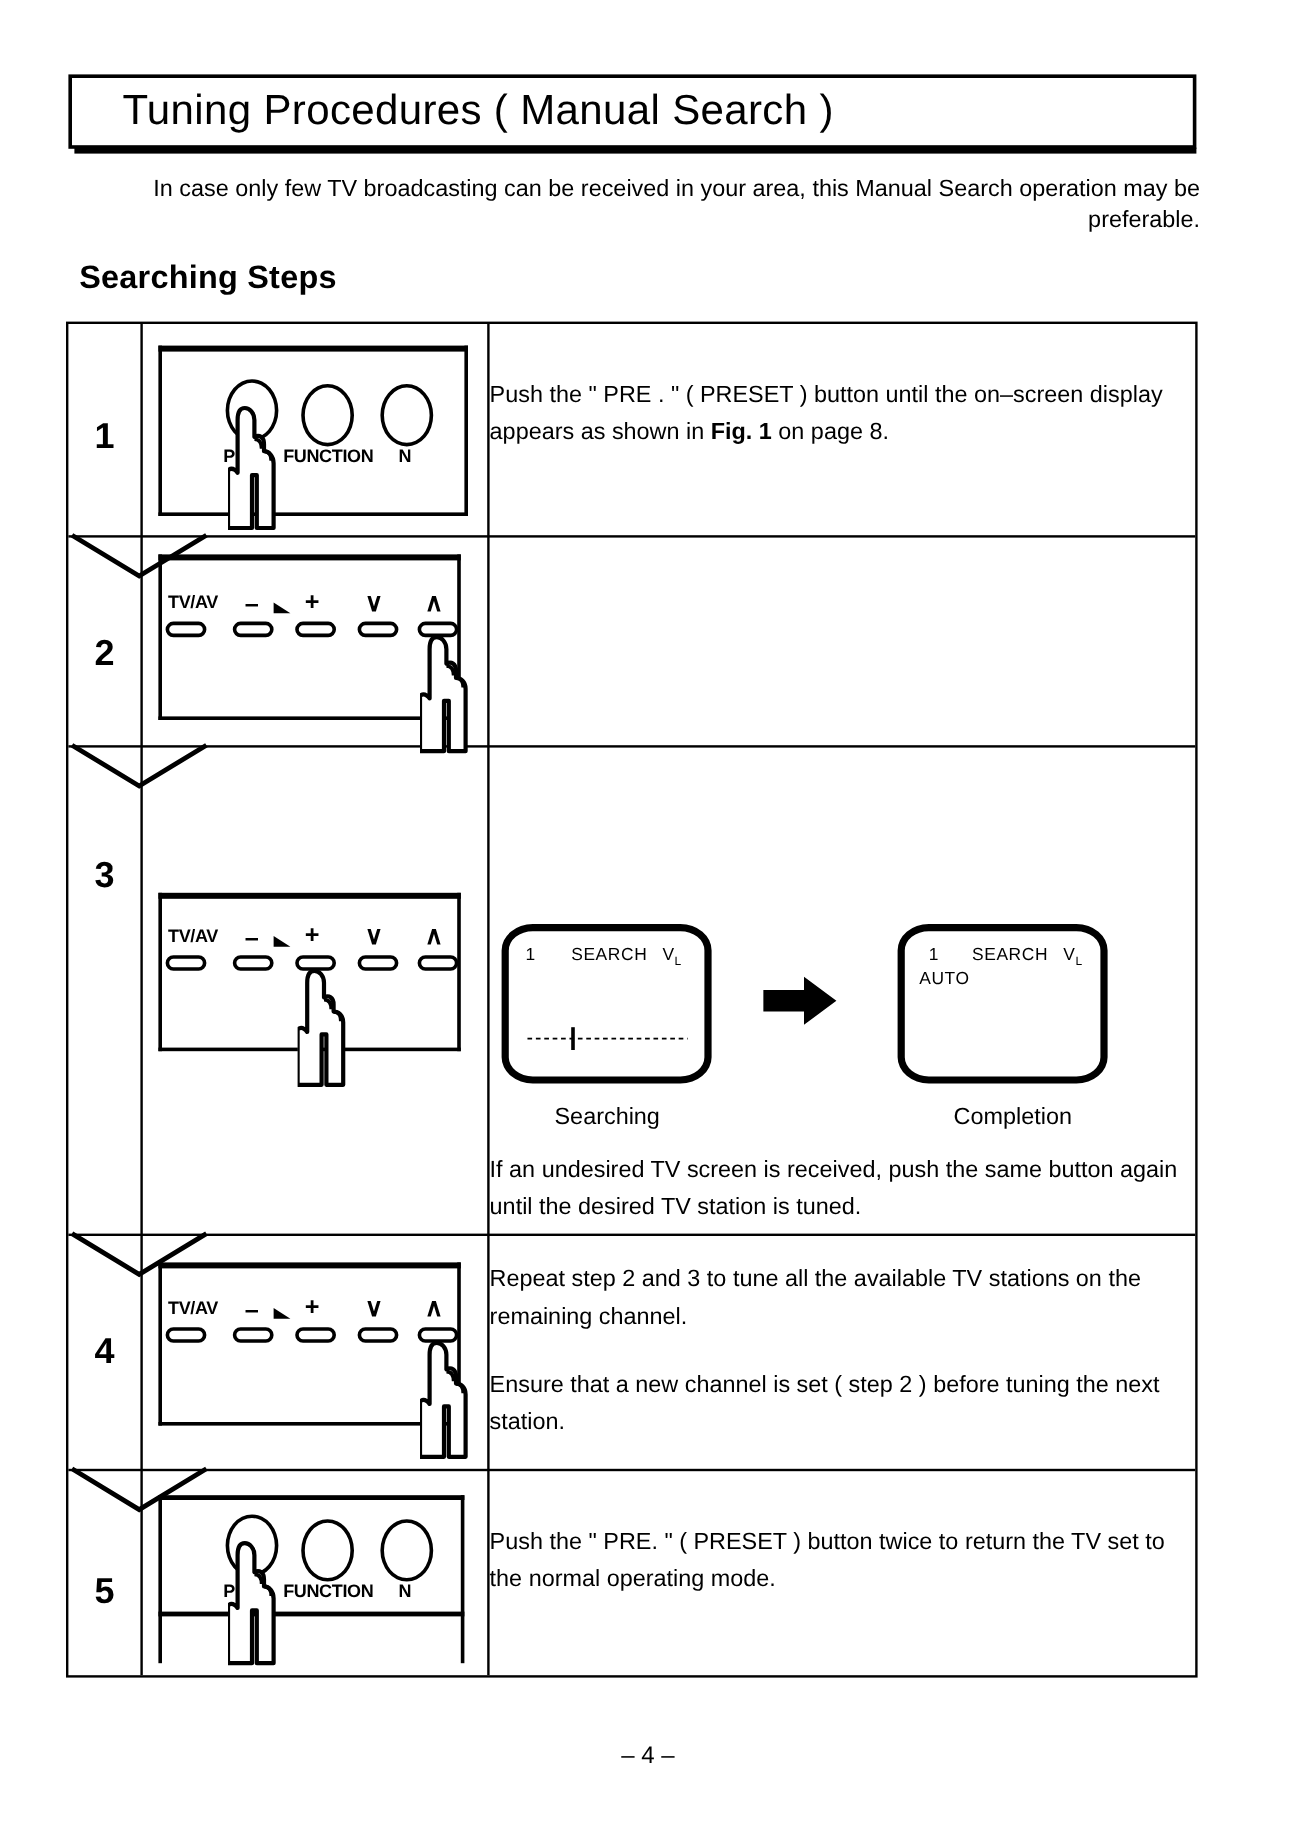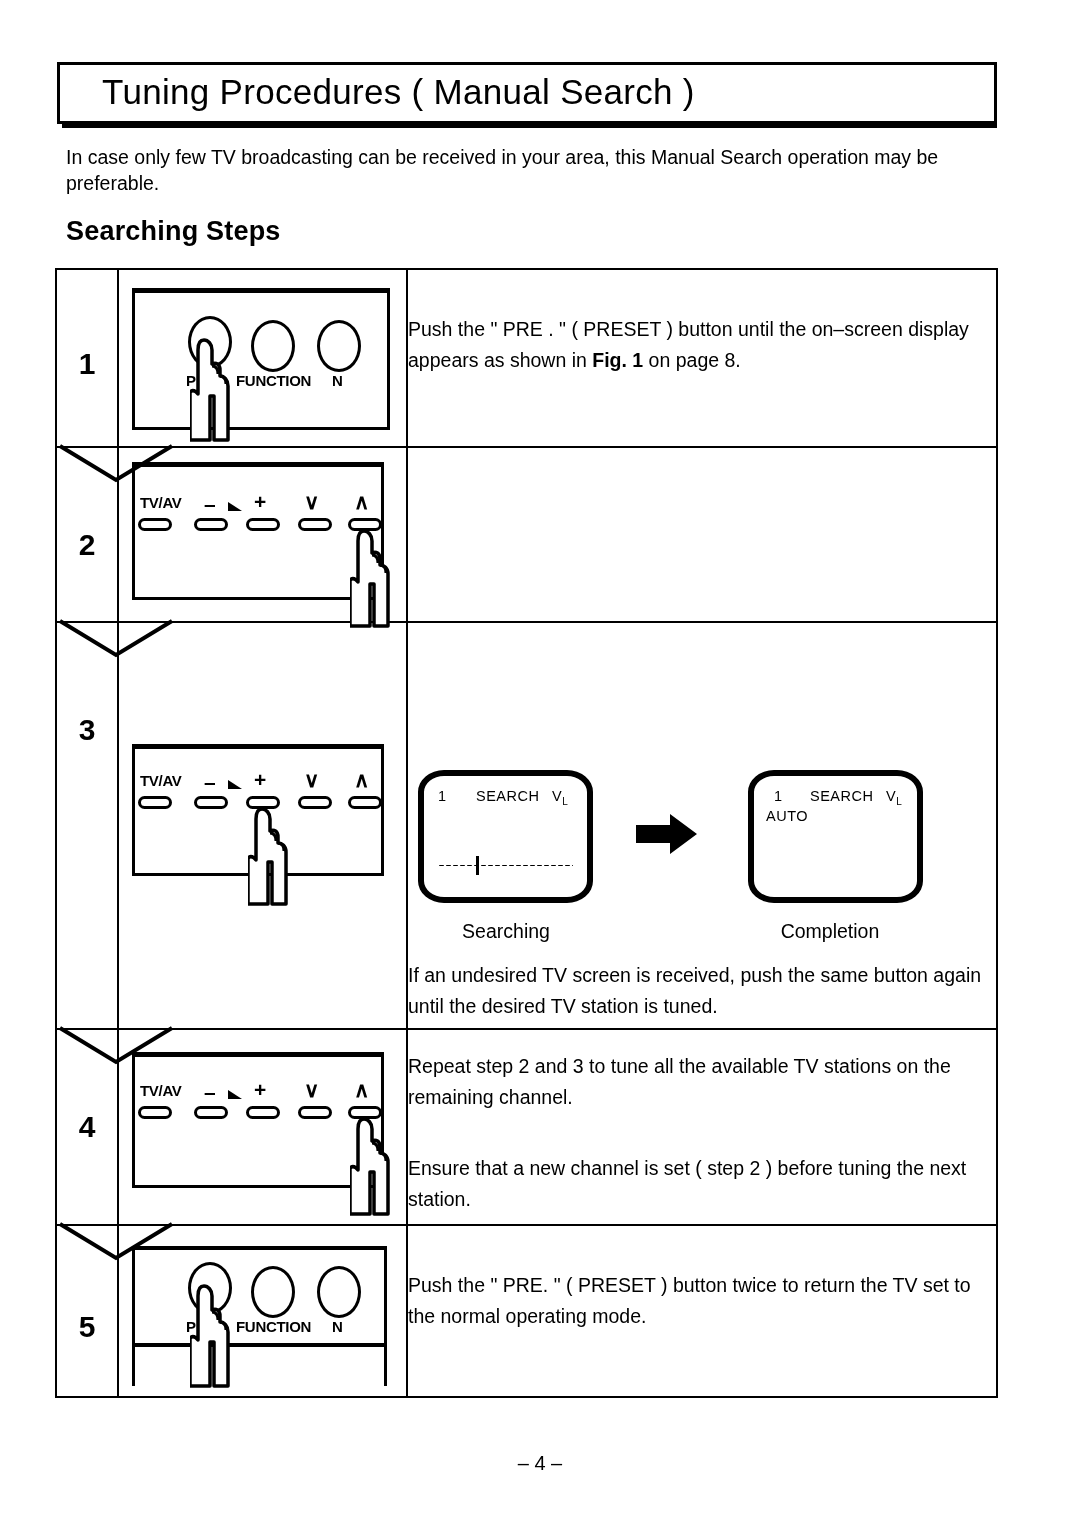--- a/index.html
+++ b/index.html
@@ -49,20 +49,21 @@
   }
 
   
   .intro {
     position: absolute;
     left: 66px;
     top: 144px;
     width: 934px;
     font-size: 19.5px;
     line-height: 26px;
+    text-align: right;
   }
 
   
   .section-heading {
     position: absolute;
     left: 66px;
     top: 216px;
     font-size: 27px;
     font-weight: bold;
     letter-spacing: 0.2px;
@@ -130,21 +131,21 @@
   }
   
   .txt {
     position: absolute;
     left: 351px;
     width: 592px;
     font-size: 19.5px;
     line-height: 31px;
   }
   .txt p { margin: 0; }
-  .txt p + p { margin-top: 40px; }
+  .txt p + p { margin-top: 26px; }
   .bold { font-weight: bold; }
 
   
   .panel-box {
     position: relative;
     width: 258px;
     height: 100%;
     box-sizing: border-box;
   }
   .panel-line {
@@ -408,21 +409,21 @@
         <path d="M0,13 L34,13 L34,2 L61,22 L34,42 L34,31 L0,31 Z" fill="#000"></path>
       </svg>
     </div>
 
     <div class="tv" style="left:340px;top:0">
       <div class="tv-osd" style="left:20px;top:12px">1</div>
       <div class="tv-osd" style="left:56px;top:12px">SEARCH</div>
       <div class="tv-osd" style="left:132px;top:12px"><span>V</span><sub>L</sub></div>
       <div class="tv-osd" style="left:12px;top:32px">AUTO</div>
     </div>
-    <div class="tv-caption" style="left:322px;top:150px">Completion</div>
+    <div class="tv-caption" style="left:336px;top:150px">Completion</div>
   </div>
 
   <div class="txt" style="top:690px">
     <p><span>If an undesired TV screen is received, push the same button again until the desired TV station is tuned.</span></p>
   </div>
 
   <div class="step-num" style="top:840px">4</div>
 
   <div class="fig" style="top:776px;height:160px">
     <div class="panel-box" style="left:13px">

